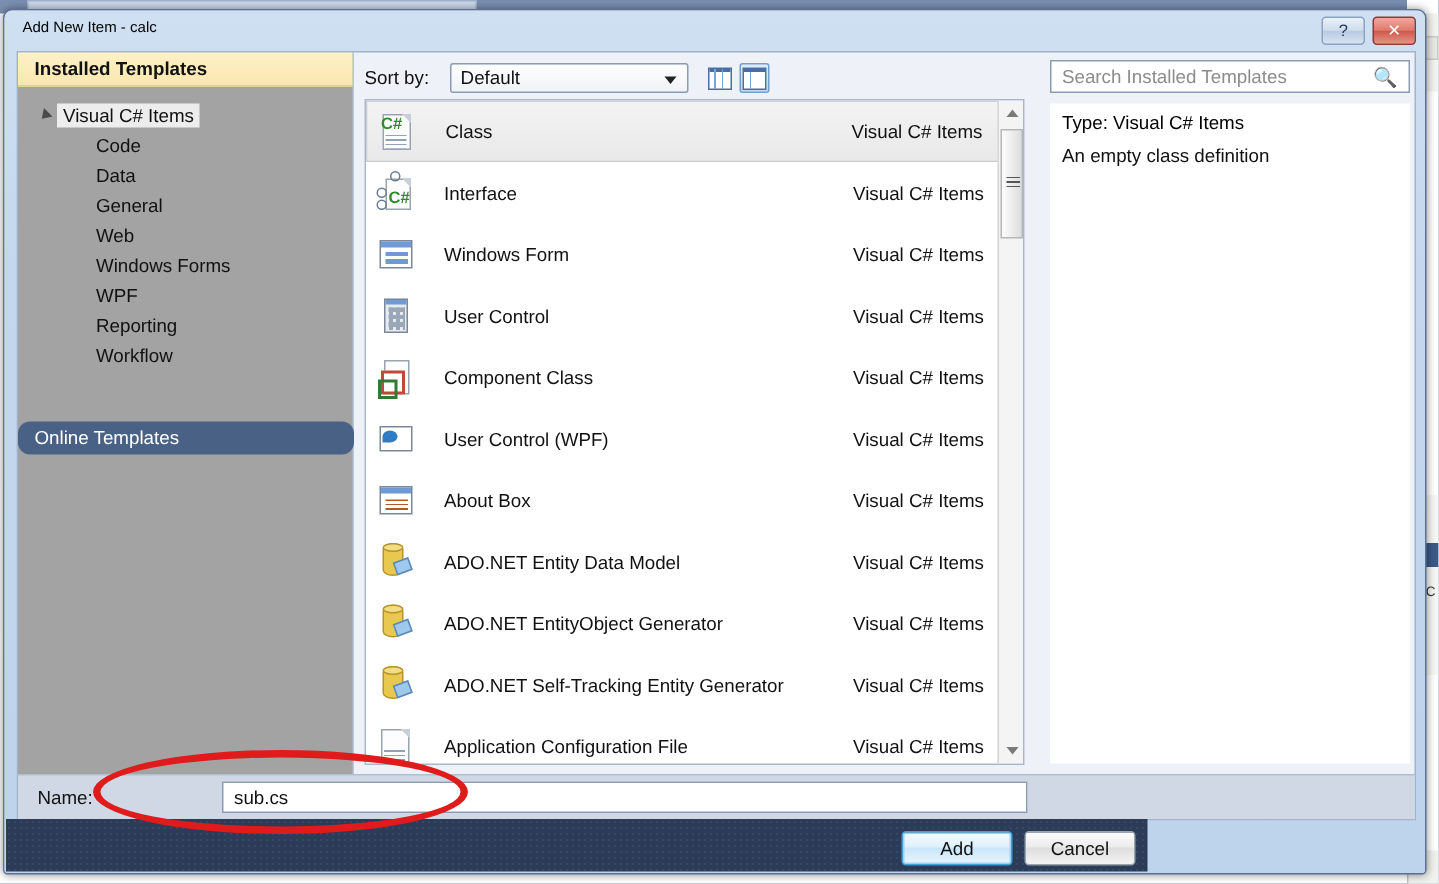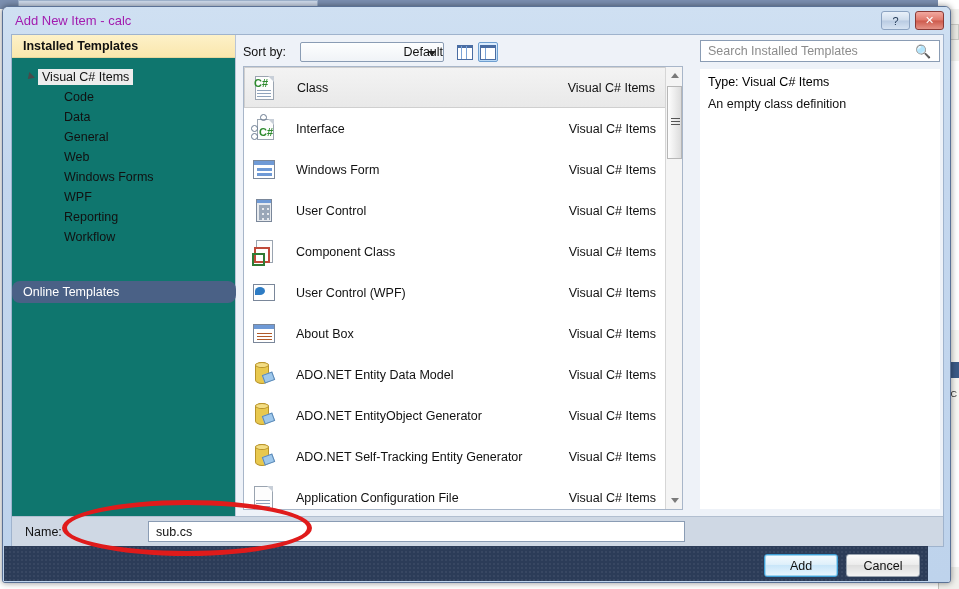--- a/index.html
+++ b/index.html
@@ -34,21 +34,21 @@
     overflow:hidden;
   }
   .dlg-frame{
     position:absolute;inset:0;
     background:linear-gradient(180deg,#cfe0f2 0%,#c4d7ee 30%,#bed3ec 100%);
     border-radius:5px 5px 2px 2px;
   }
   .titlebar{position:absolute;left:0;top:0;right:0;height:26px;}
   .dlg-title{
     position:absolute;left:12px;top:6px;
-    font-size:13px;color:#a21caf;white-space:nowrap;
+    font-size:10px;color:#000000;white-space:nowrap;
   }
   .title-btns{position:absolute;right:6px;top:4px;display:flex;gap:5px;}
   .tbtn{
     width:29px;height:19px;border:1px solid #8ba2c0;border-radius:3px;
     background:linear-gradient(180deg,#e9f1fa 0%,#cfdcec 48%,#b9cbe2 52%,#d6e3f2 100%);
     display:flex;align-items:center;justify-content:center;
     font-size:11px;color:#243a57;box-sizing:border-box;cursor:pointer;
   }
   .tbtn.close{
     border-color:#8a3a36;
@@ -58,21 +58,21 @@
 
   
   .body{
     position:absolute;left:8px;top:27px;width:933px;height:513px;
     background:#eef2f8;border:1px solid #9fb3cd;box-sizing:border-box;
   }
 
   
   .left-panel{
     position:absolute;left:0;top:0;width:224px;height:481px;
-    background:#0f766e;border-right:1px solid #b9c5d6;box-sizing:border-box;
+    background:#a3a3a3;border-right:1px solid #b9c5d6;box-sizing:border-box;
   }
   .installed-hdr{
     height:23px;
     background:linear-gradient(180deg,#fdf1c8 0%,#fae7ad 100%);
     border-bottom:1px solid #e6d69d;
     display:flex;align-items:center;padding-left:11px;
     font-weight:bold;font-size:12.5px;color:#111;box-sizing:border-box;
   }
   .tree{padding-top:9px;}
   .tree-root{
@@ -93,23 +93,23 @@
     position:absolute;left:0;top:246px;width:224px;height:22px;
     background:#4a6186;color:#fff;display:flex;align-items:center;
     padding-left:11px;font-size:12.5px;box-sizing:border-box;border-radius:8px;
   }
 
   
   .center{position:absolute;left:225px;top:0;width:452px;height:481px;}
   .sortbar{position:absolute;left:6px;top:5px;right:0;height:24px;display:flex;align-items:center;}
   .sortlabel{font-size:12.5px;color:#111;margin-right:14px;}
   .combo{
-    width:144px;height:20px;border:1px solid #8a9cb4;border-radius:2px;
+    width:159px;height:20px;border:1px solid #8a9cb4;border-radius:2px;
     background:linear-gradient(180deg,#fdfefe 0%,#f0f3f7 100%);
-    display:flex;align-items:center;position:relative;box-sizing:border-box;cursor:pointer;justify-content:flex-end;
+    display:flex;align-items:center;position:relative;box-sizing:border-box;cursor:pointer;
   }
   .combo .val{padding-left:6px;font-size:12.5px;color:#111;}
   .combo .arr{
     position:absolute;right:7px;top:8px;width:0;height:0;
     border-left:4px solid transparent;border-right:4px solid transparent;border-top:5px solid #222;
   }
   .viewbtns{display:flex;gap:3px;margin-left:11px;}
   .vbtn{
     width:20px;height:20px;border:1px solid transparent;border-radius:2px;
     display:flex;align-items:center;justify-content:center;box-sizing:border-box;cursor:pointer;
@@ -214,21 +214,21 @@
   }
   .namelabel{position:absolute;left:13px;top:8px;font-size:12.5px;color:#111;}
   .nameinput{
     position:absolute;left:136px;top:4px;width:537px;height:21px;
     background:#fff;border:1px solid #8a9cb4;box-sizing:border-box;
     display:flex;align-items:center;padding-left:7px;font-size:12.5px;color:#111;cursor:text;
   }
 
   
   .footer{
-    position:absolute;left:1px;bottom:1px;width:924px;height:35px;
+    position:absolute;left:1px;bottom:1px;width:761px;height:35px;
     background-color:#2c3c58;
     background-image:radial-gradient(circle, rgba(255,255,255,.06) 1px, transparent 1px);
     background-size:4px 4px;
   }
   .btn{
     position:absolute;top:8px;width:74px;height:23px;border-radius:3px;
     display:flex;align-items:center;justify-content:center;
     font-size:12.5px;color:#111;box-sizing:border-box;cursor:pointer;
   }
   .btn.add{

